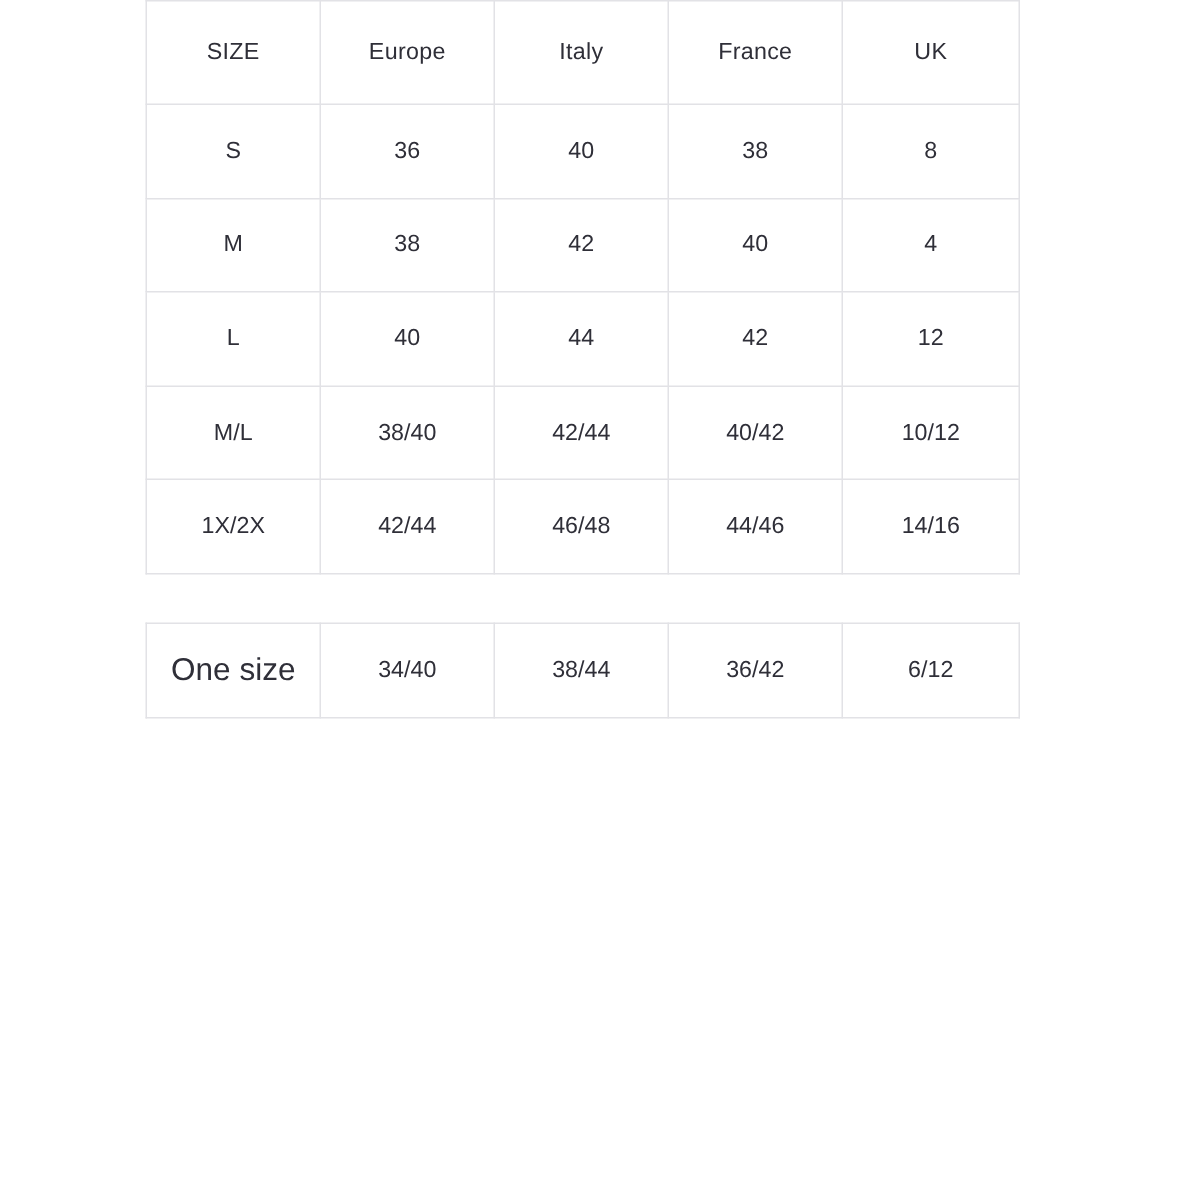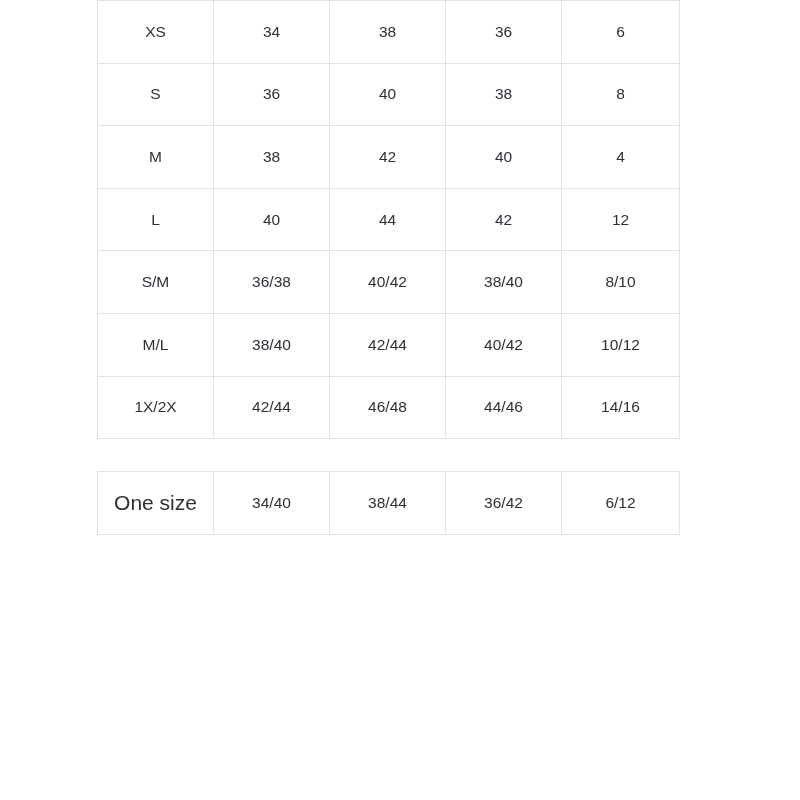--- a/index.html
+++ b/index.html
@@ -77,28 +77,28 @@
   <div class="tbl-wrap">
     <table class="size-table main-table">
       <colgroup>
         <col class="c-label">
           <col class="c-data">
           <col class="c-data">
           <col class="c-data">
           <col class="c-last">
       </colgroup>
       <tbody>
+        <tr class="head-row">
+          <td class="head-cell">SIZE</td>
+          <td class="head-cell">Europe</td>
+          <td class="head-cell">Italy</td>
+          <td class="head-cell">France</td>
+          <td class="head-cell">UK</td>
+        </tr>
 
-        <tr>
-          <td class="row-label">XS</td>
-          <td class="cell-val">34</td>
-          <td class="cell-val">38</td>
-          <td class="cell-val">36</td>
-          <td class="cell-val">6</td>
-        </tr>
 
         <tr>
           <td class="row-label">S</td>
           <td class="cell-val">36</td>
           <td class="cell-val">40</td>
           <td class="cell-val">38</td>
           <td class="cell-val">8</td>
         </tr>
 
         <tr>
@@ -111,27 +111,20 @@
 
         <tr>
           <td class="row-label">L</td>
           <td class="cell-val">40</td>
           <td class="cell-val">44</td>
           <td class="cell-val">42</td>
           <td class="cell-val">12</td>
         </tr>
 
 
-        <tr>
-          <td class="row-label">S/M</td>
-          <td class="cell-val">36/38</td>
-          <td class="cell-val">40/42</td>
-          <td class="cell-val">38/40</td>
-          <td class="cell-val">8/10</td>
-        </tr>
 
         <tr>
           <td class="row-label">M/L</td>
           <td class="cell-val">38/40</td>
           <td class="cell-val">42/44</td>
           <td class="cell-val">40/42</td>
           <td class="cell-val">10/12</td>
         </tr>
 
         <tr>

